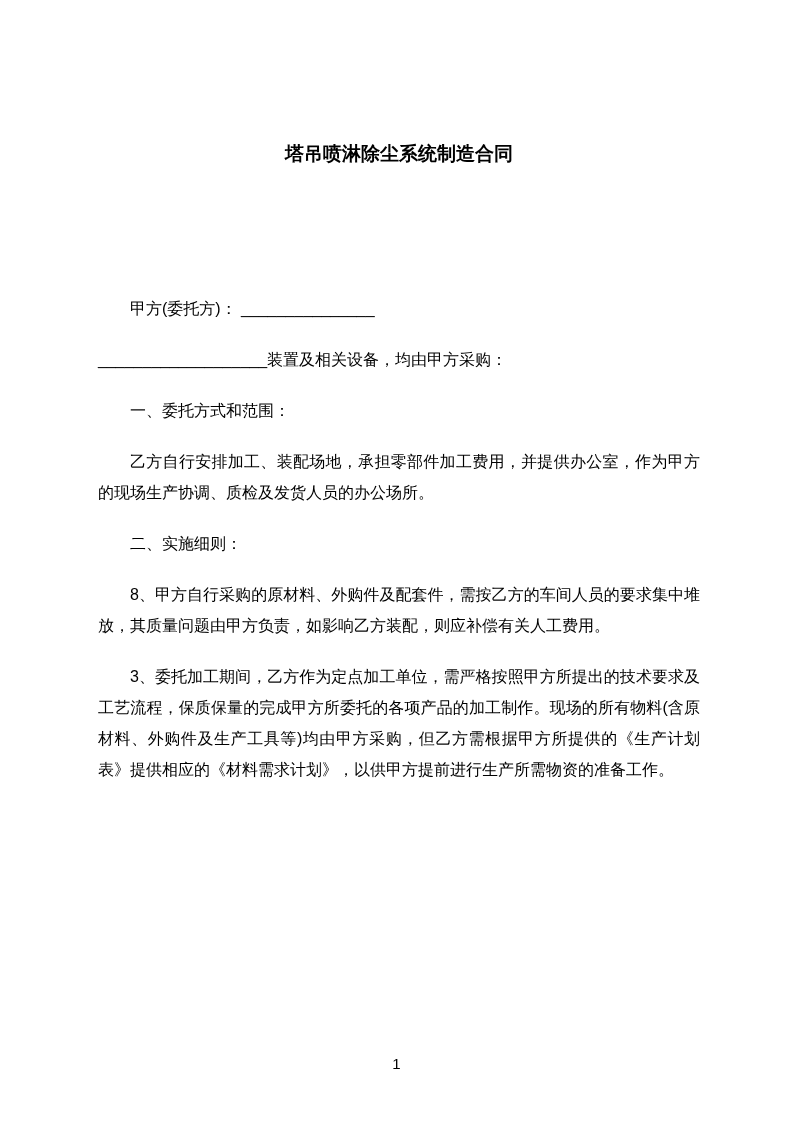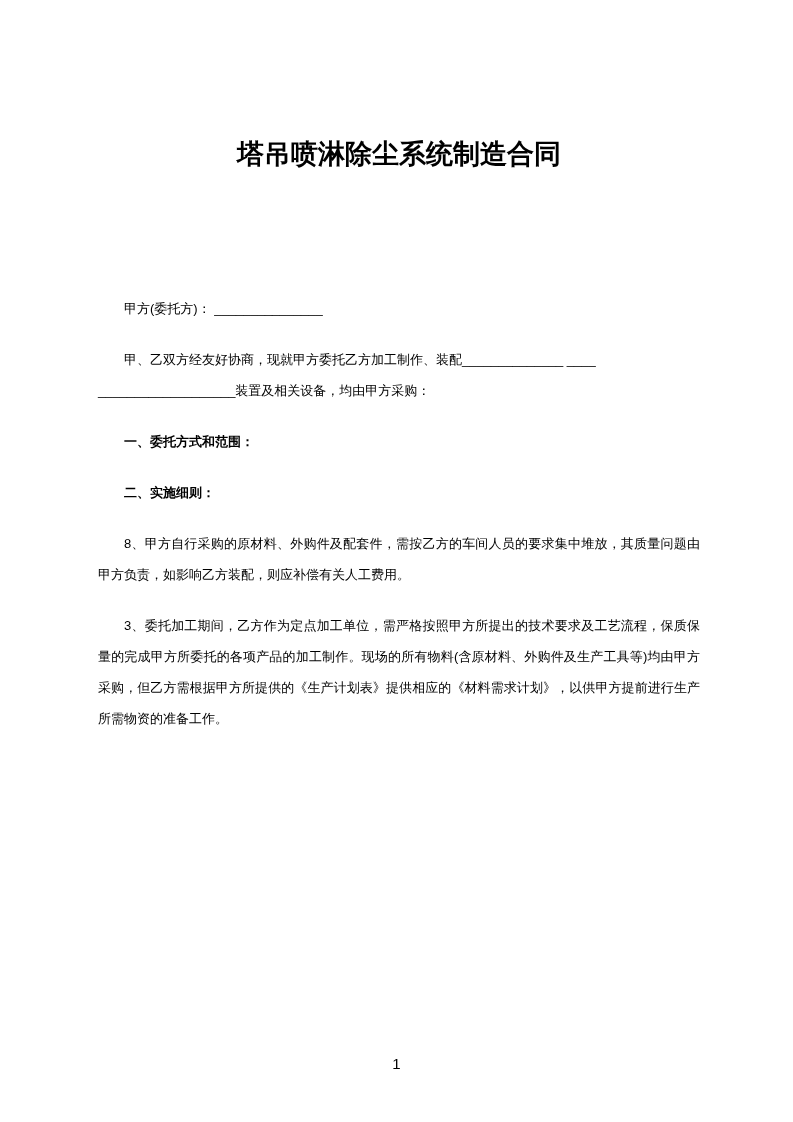--- a/index.html
+++ b/index.html
@@ -14,34 +14,34 @@
     margin: 0 auto;
     background: #ffffff;
     color: #000000;
     box-sizing: border-box;
     padding: 0 93px 0 98px;
     font-family: "Liberation Sans", "DejaVu Sans", sans-serif;
     overflow: hidden;
   }
   .doc-title {
     margin: 136px 0 121px 0;
-    font-size: 27px;
+    font-size: 19px;
     font-weight: bold;
     line-height: 36px;
     text-align: center;
   }
   .body-text {
     margin: 12px 0 20px 0;
-    font-size: 13px;
+    font-size: 16px;
     line-height: 31px;
     text-align: justify;
     text-indent: 2em;
   }
   .heading {
-    font-weight: bold;
+    font-weight: normal;
   }
   .line {
     display: block;
     white-space: nowrap;
   }
   .line-continuation {
     text-indent: 0;
   }
   .page-number {
     position: absolute;
@@ -57,27 +57,27 @@
 <body>
 
 <div class="page">
 
   <h1 class="doc-title">塔吊喷淋除尘系统制造合同</h1>
 
   <p class="body-text">甲方(委托方)： _______________</p>
 
 
   <p class="body-text">
-    <span class="line">甲、乙双方经友好协商，现就甲方委托乙方加工制作、装配______________ ____</span>
     <span class="line line-continuation">___________________装置及相关设备，均由甲方采购：</span>
   </p>
 
   <p class="body-text heading">一、委托方式和范围：</p>
 
 
+  <p class="body-text">乙方自行安排加工、装配场地，承担零部件加工费用，并提供办公室，作为甲方的现场生产协调、质检及发货人员的办公场所。</p>
 
   <p class="body-text heading">二、实施细则：</p>
 
   <p class="body-text">8、甲方自行采购的原材料、外购件及配套件，需按乙方的车间人员的要求集中堆放，其质量问题由甲方负责，如影响乙方装配，则应补偿有关人工费用。</p>
 
 
   <p class="body-text">3、委托加工期间，乙方作为定点加工单位，需严格按照甲方所提出的技术要求及工艺流程，保质保量的完成甲方所委托的各项产品的加工制作。现场的所有物料(含原材料、外购件及生产工具等)均由甲方采购，但乙方需根据甲方所提供的《生产计划表》提供相应的《材料需求计划》，以供甲方提前进行生产所需物资的准备工作。</p>
 
   <div class="page-number">1</div>
 

